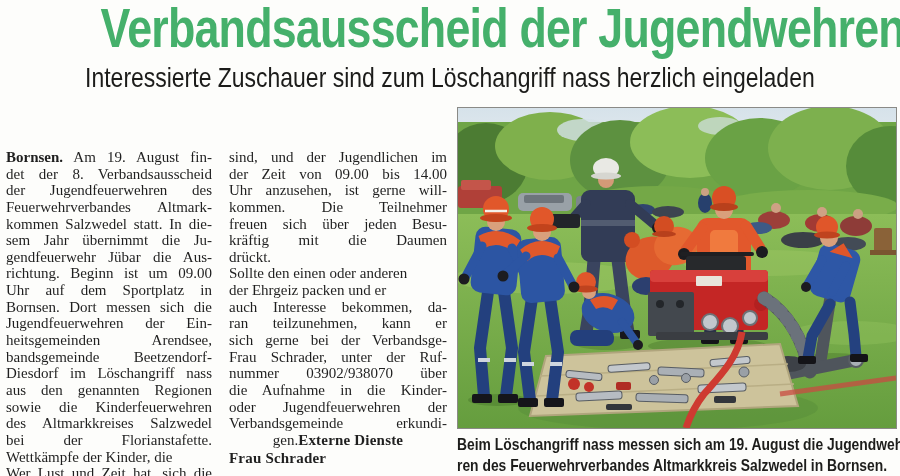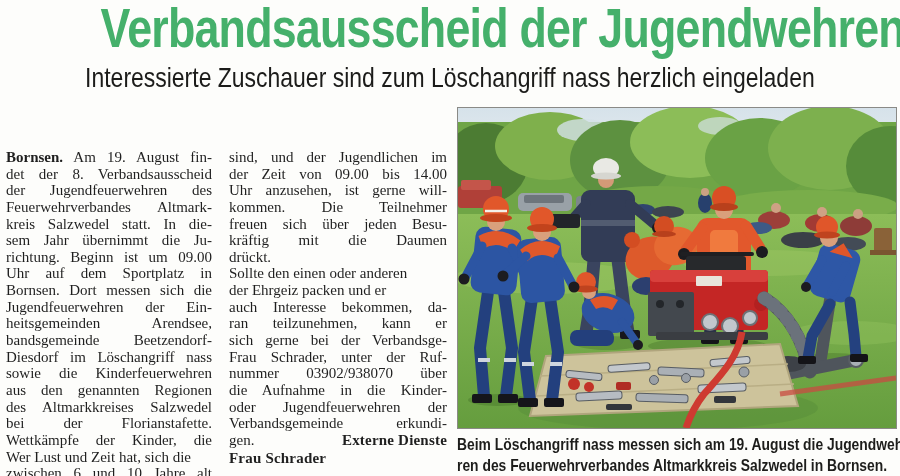--- a/index.html
+++ b/index.html
@@ -27,21 +27,21 @@
   .col { position:absolute; top:104px; font-size:15px; line-height:16.64px;margin-top:45px; }
   .col-1 { left:6px;  width:206px; }
   .col-2 { left:229px; width:218px; }
   .tline { text-align:justify; text-align-last:justify; white-space:nowrap; }
   .tline.first { white-space:normal; }
   .lead { font-weight:bold; }
   
   .col-1 .lines .tline:nth-child(18) { text-align-last:left; }
   .col-2 .lines .tline:nth-child(8),
   .col-2 .lines .tline:nth-child(9) { text-align-last:left; }
-  .sig-row { display:flex; justify-content:space-between; line-height:17.5px;font-family:Liberation Serif, serif; }
+  .sig-row { display:flex; justify-content:center; line-height:17.5px;font-family:Liberation Serif, serif; }
   .sig { font-weight:bold; letter-spacing:0.2px; }
   .sig-right { text-align:left; font-weight:bold; line-height:18px; letter-spacing:0.2px; }
   
   .photo-fig { position:absolute; left:457px; top:107px; width:440px; }
   .photo-frame { width:440px; height:322px; border:1px solid #8a8a86; background:#cfe0ea; }
   .photo-frame svg { display:block; }
   .caption { margin-top:5px; width:440px; overflow:visible; }
   .capline {
     font-family:"Liberation Sans", sans-serif; font-weight:bold; font-size:16.5px;
     line-height:20.5px; color:#1d1d1b; white-space:nowrap;
@@ -60,31 +60,32 @@
   <div class="subheadline-wrap">
     <span class="subheadline">Interessierte Zuschauer sind zum Löschangriff nass herzlich eingeladen</span>
   </div>
 
   <div class="col col-1">
     <div class="tline first"><span class="lead">Bornsen.</span><span> Am 19. August fin-</span></div>
     <div class="lines">
         <div class="tline">det der 8. Verbandsausscheid</div>
         <div class="tline">der Jugendfeuerwehren des</div>
         <div class="tline">Feuerwehrverbandes Altmark-</div>
-        <div class="tline">kreis Salzwedel statt. In die-</div>
+        <div class="tline">kommen Salzwedel statt. In die-</div>
         <div class="tline">sem Jahr übernimmt die Ju-</div>
+        <div class="tline">gendfeuerwehr Jübar die Aus-</div>
         <div class="tline">richtung. Beginn ist um 09.00</div>
         <div class="tline">Uhr auf dem Sportplatz in</div>
         <div class="tline">Bornsen. Dort messen sich die</div>
         <div class="tline">Jugendfeuerwehren der Ein-</div>
         <div class="tline">heitsgemeinden Arendsee,</div>
         <div class="tline">bandsgemeinde Beetzendorf-</div>
         <div class="tline">Diesdorf im Löschangriff nass</div>
+        <div class="tline">aus den genannten Regionen</div>
         <div class="tline">sowie die Kinderfeuerwehren</div>
-        <div class="tline">aus den genannten Regionen</div>
         <div class="tline">des Altmarkkreises Salzwedel</div>
         <div class="tline">bei der Florianstafette.</div>
         <div class="tline">Wettkämpfe der Kinder, die</div>
         <div class="tline">Wer Lust und Zeit hat, sich die</div>
         <div class="tline">zwischen 6 und 10 Jahre alt</div>
       </div>
   </div>
 
   <div class="col col-2">
     <div class="lines">

